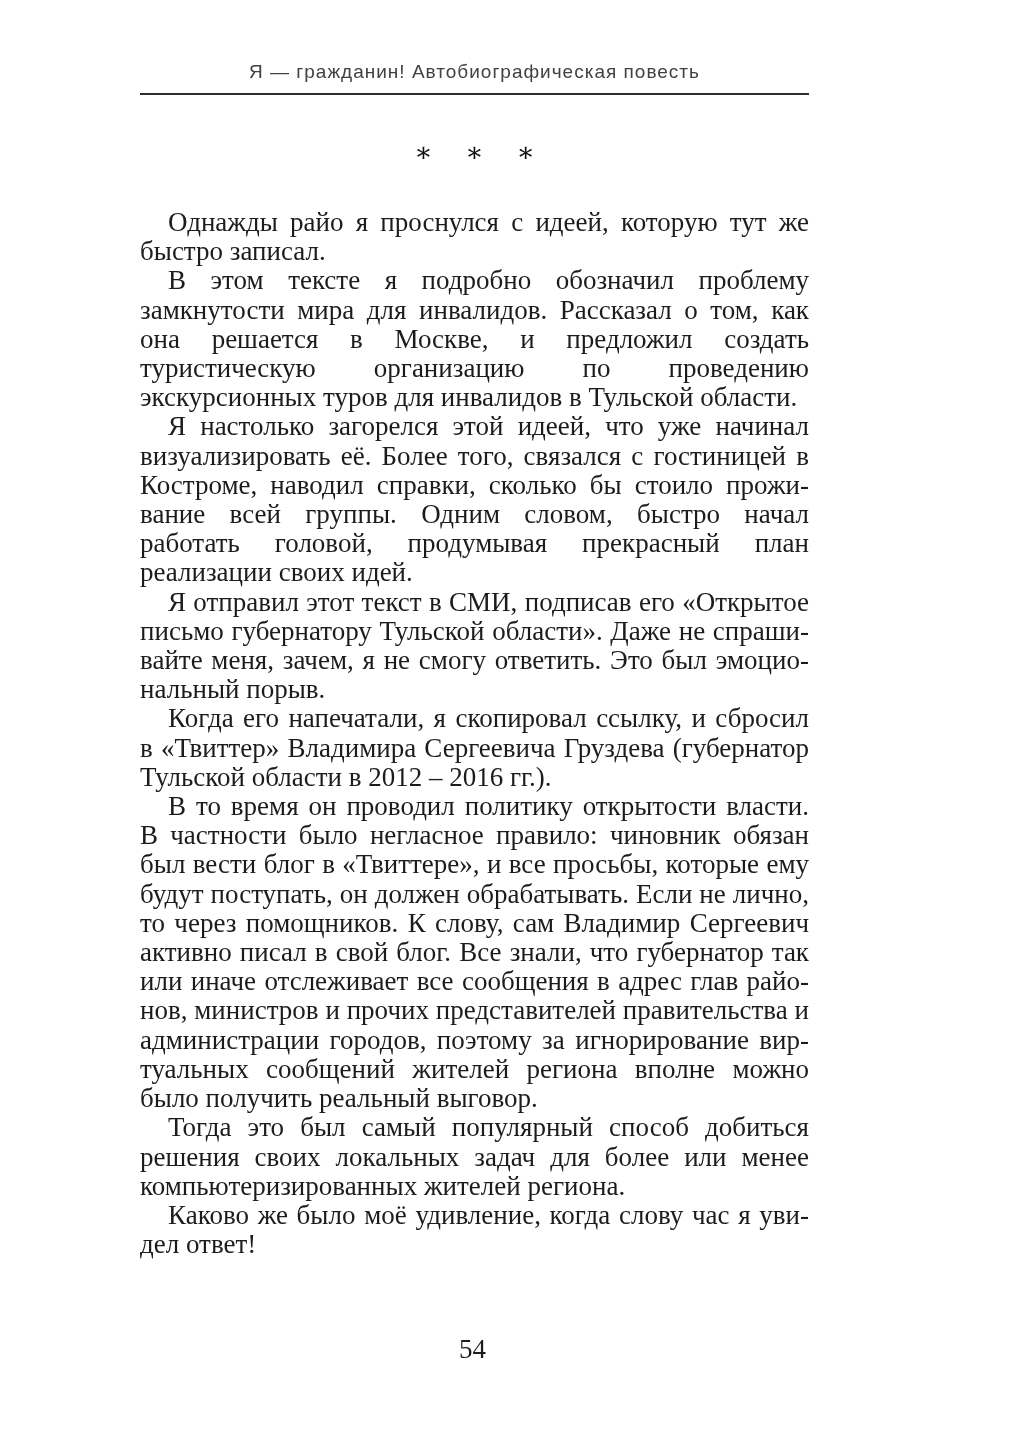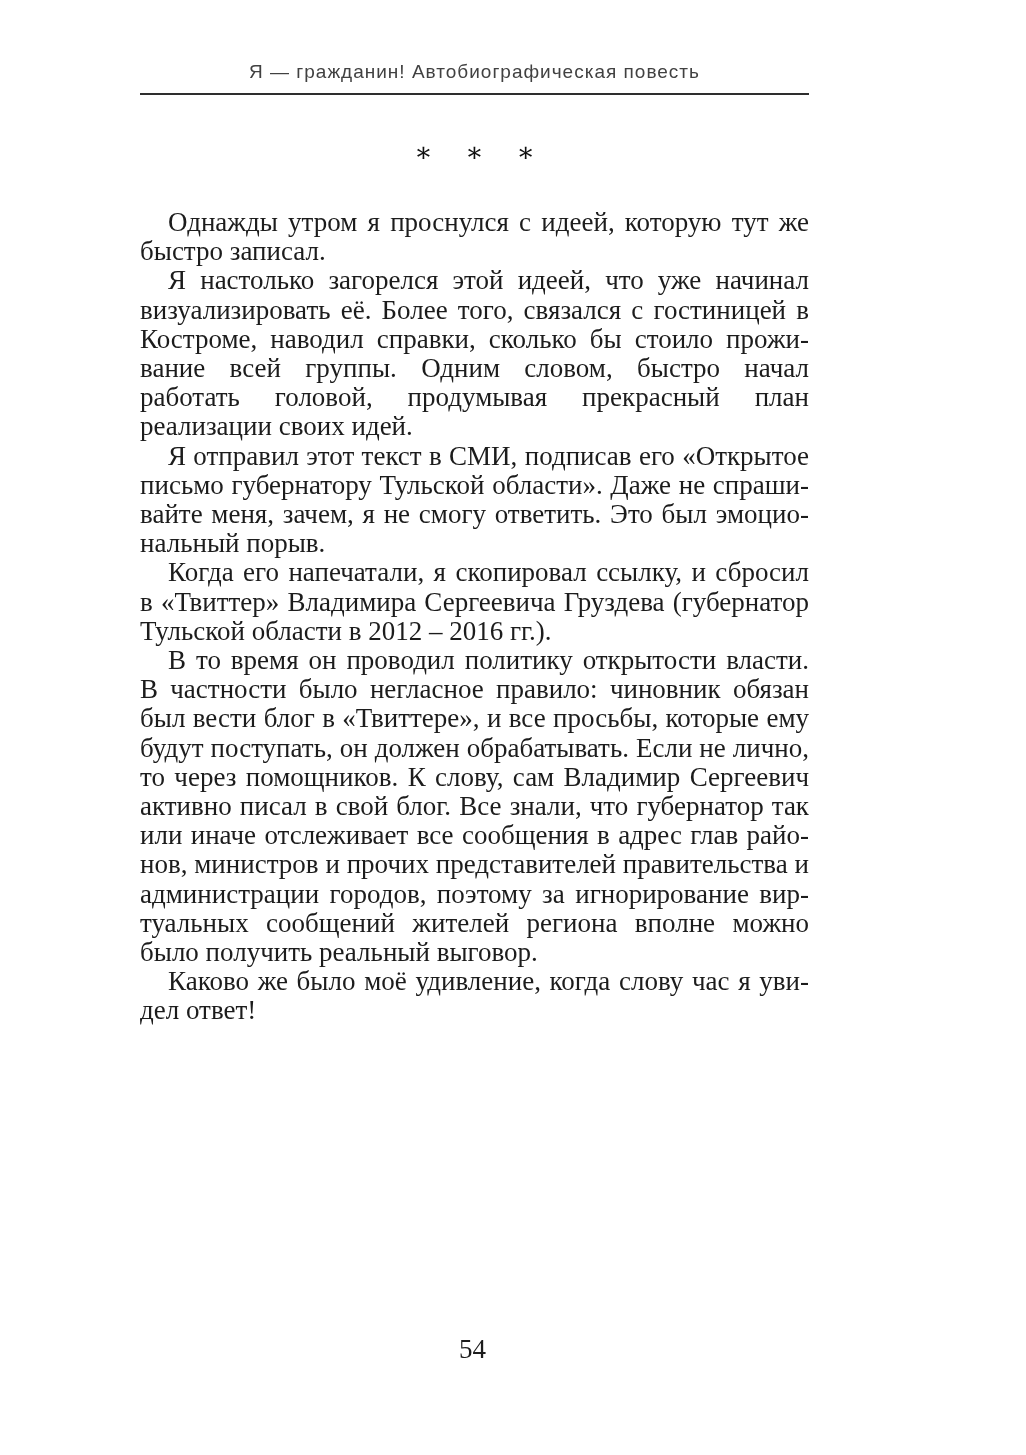--- a/index.html
+++ b/index.html
@@ -69,25 +69,27 @@
 <div class="page">
 
   <header>
     <div class="running-title">Я — гражданин! Автобиографическая повесть</div>
     <hr class="head-rule">
   </header>
 
   <div class="section-divider">∗ ∗ ∗</div>
 
   <main class="body-text">
-    <p>Однажды утром я проснулся с идеей, которую тут же быстро записал.</p>
+    <p>Однажды райо я проснулся с идеей, которую тут же быстро записал.</p>
+    <p>В этом тексте я подробно обозначил проблему замкнуто­сти мира для инвалидов. Рассказал о том, как она решается в Москве, и предложил создать туристическую организа­цию по проведению экскурсионных туров для инвалидов в Тульской области.</p>
     <p>Я настолько загорелся этой идеей, что уже начинал визуализировать её. Более того, связался с гостиницей в Костроме, наводил справки, сколько бы стоило прожи­вание всей группы. Одним словом, быстро начал работать головой, продумывая прекрасный план реализации своих идей.</p>
     <p>Я отправил этот текст в СМИ, подписав его «Открытое письмо губернатору Тульской области». Даже не спраши­вайте меня, зачем, я не смогу ответить. Это был эмоцио­нальный порыв.</p>
     <p>Когда его напечатали, я скопировал ссылку, и сбросил в «Твиттер» Владимира Сергеевича Груздева (губернатор Тульской области в 2012 – 2016 гг.).</p>
     <p>В то время он проводил политику открытости власти. В частности было негласное правило: чиновник обязан был вести блог в «Твиттере», и все просьбы, которые ему будут поступать, он должен обрабатывать. Если не лично, то через помощников. К слову, сам Владимир Сергеевич активно писал в свой блог. Все знали, что губернатор так или иначе отслеживает все сообщения в адрес глав райо­нов, министров и прочих представителей правительства и администрации городов, поэтому за игнорирование вир­туальных сообщений жителей региона вполне можно было получить реальный выговор.</p>
+    <p>Тогда это был самый популярный способ добиться реше­ния своих локальных задач для более или менее компью­теризированных жителей региона.</p>
     <p>Каково же было моё удивление, когда слову час я уви­дел ответ!</p>
   </main>
 
   <footer>
     <div class="page-number">54</div>
   </footer>
 
 </div>
 
 </body></html>

